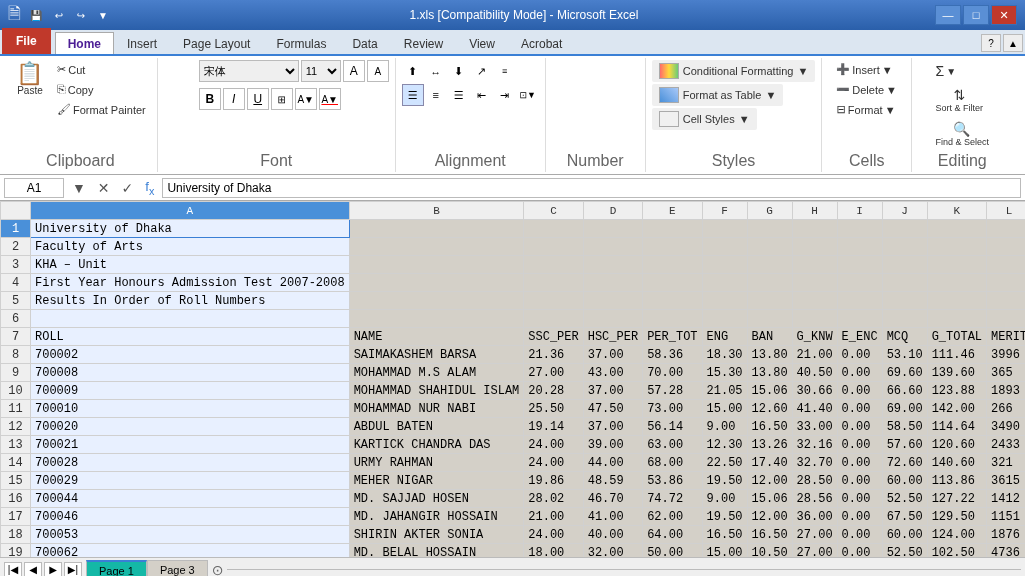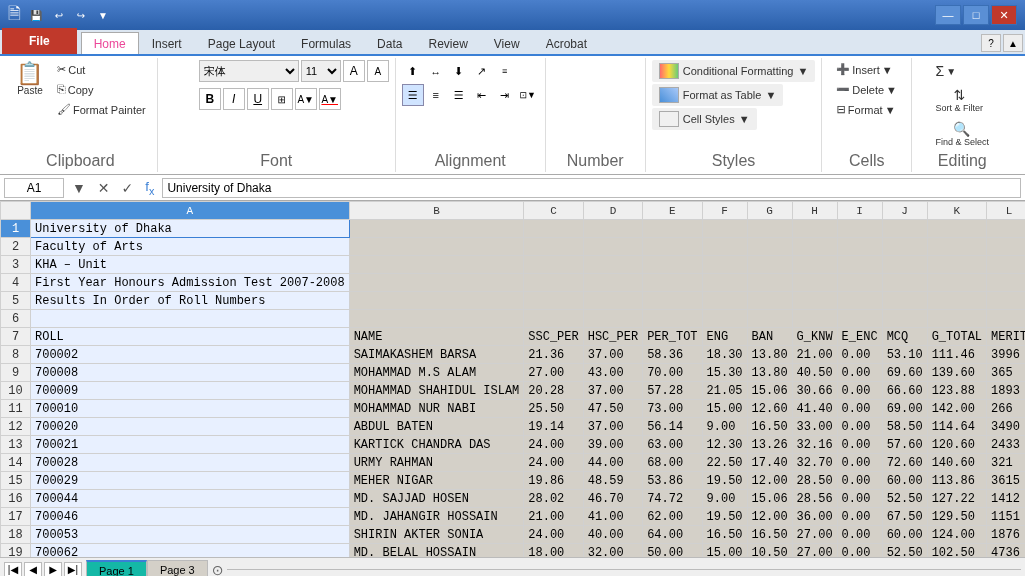--- a/index.html
+++ b/index.html
@@ -35,25 +35,25 @@
     .ribbon-tabs {
       display: flex; background: #dce6f1; border-bottom: 2px solid #3a7fd5;
       padding: 0 2px; height: 26px; align-items: flex-end;
     }
     .ribbon-tab {
       padding: 4px 12px; cursor: pointer; font-size: 12px; color: #333;
       border: 1px solid transparent; border-bottom: none; background: transparent;
       height: 22px; display: flex; align-items: center;
     }
     .ribbon-tab.active {
-      background: white; border-color: #aaa; color: #ec4899; font-weight: normal;
+      background: white; border-color: #aaa; color: #4c1d95; font-weight: bold;
       position: relative; z-index: 2;
     }
     .ribbon-tab-file {
-      background: #c0392b; color: white; padding: 4px 27px; margin-right: 4px;
+      background: #c0392b; color: white; padding: 4px 14px; margin-right: 4px;
       height: 26px; display: flex; align-items: center; cursor: pointer; font-size: 12px; font-weight: bold;
     }
 
     
     .ribbon {
       background: white; border-bottom: 1px solid #aaa;
       display: flex; align-items: stretch; padding: 2px 4px; min-height: 90px;
     }
     .ribbon-group {
       display: flex; flex-direction: column; align-items: center; padding: 2px 6px;
@@ -163,20 +163,21 @@
 <div class="title-bar">
   <div class="title-bar-left">
     <div class="quick-access">
       <span style="font-size:16px; margin-right:4px;">🗎</span>
       <button class="qa-btn">💾</button>
       <button class="qa-btn">↩</button>
       <button class="qa-btn">↪</button>
       <button class="qa-btn">▼</button>
     </div>
   </div>
+  <span class="title-bar-title">1.xls [Compatibility Mode] - Microsoft Excel</span>
   <div class="title-bar-controls">
     <button class="title-btn">—</button>
     <button class="title-btn">□</button>
     <button class="title-btn">✕</button>
   </div>
 </div>
 
 <div class="ribbon-tabs">
   <div class="ribbon-tab-file">File</div>
   <div class="ribbon-tab active">Home</div>

